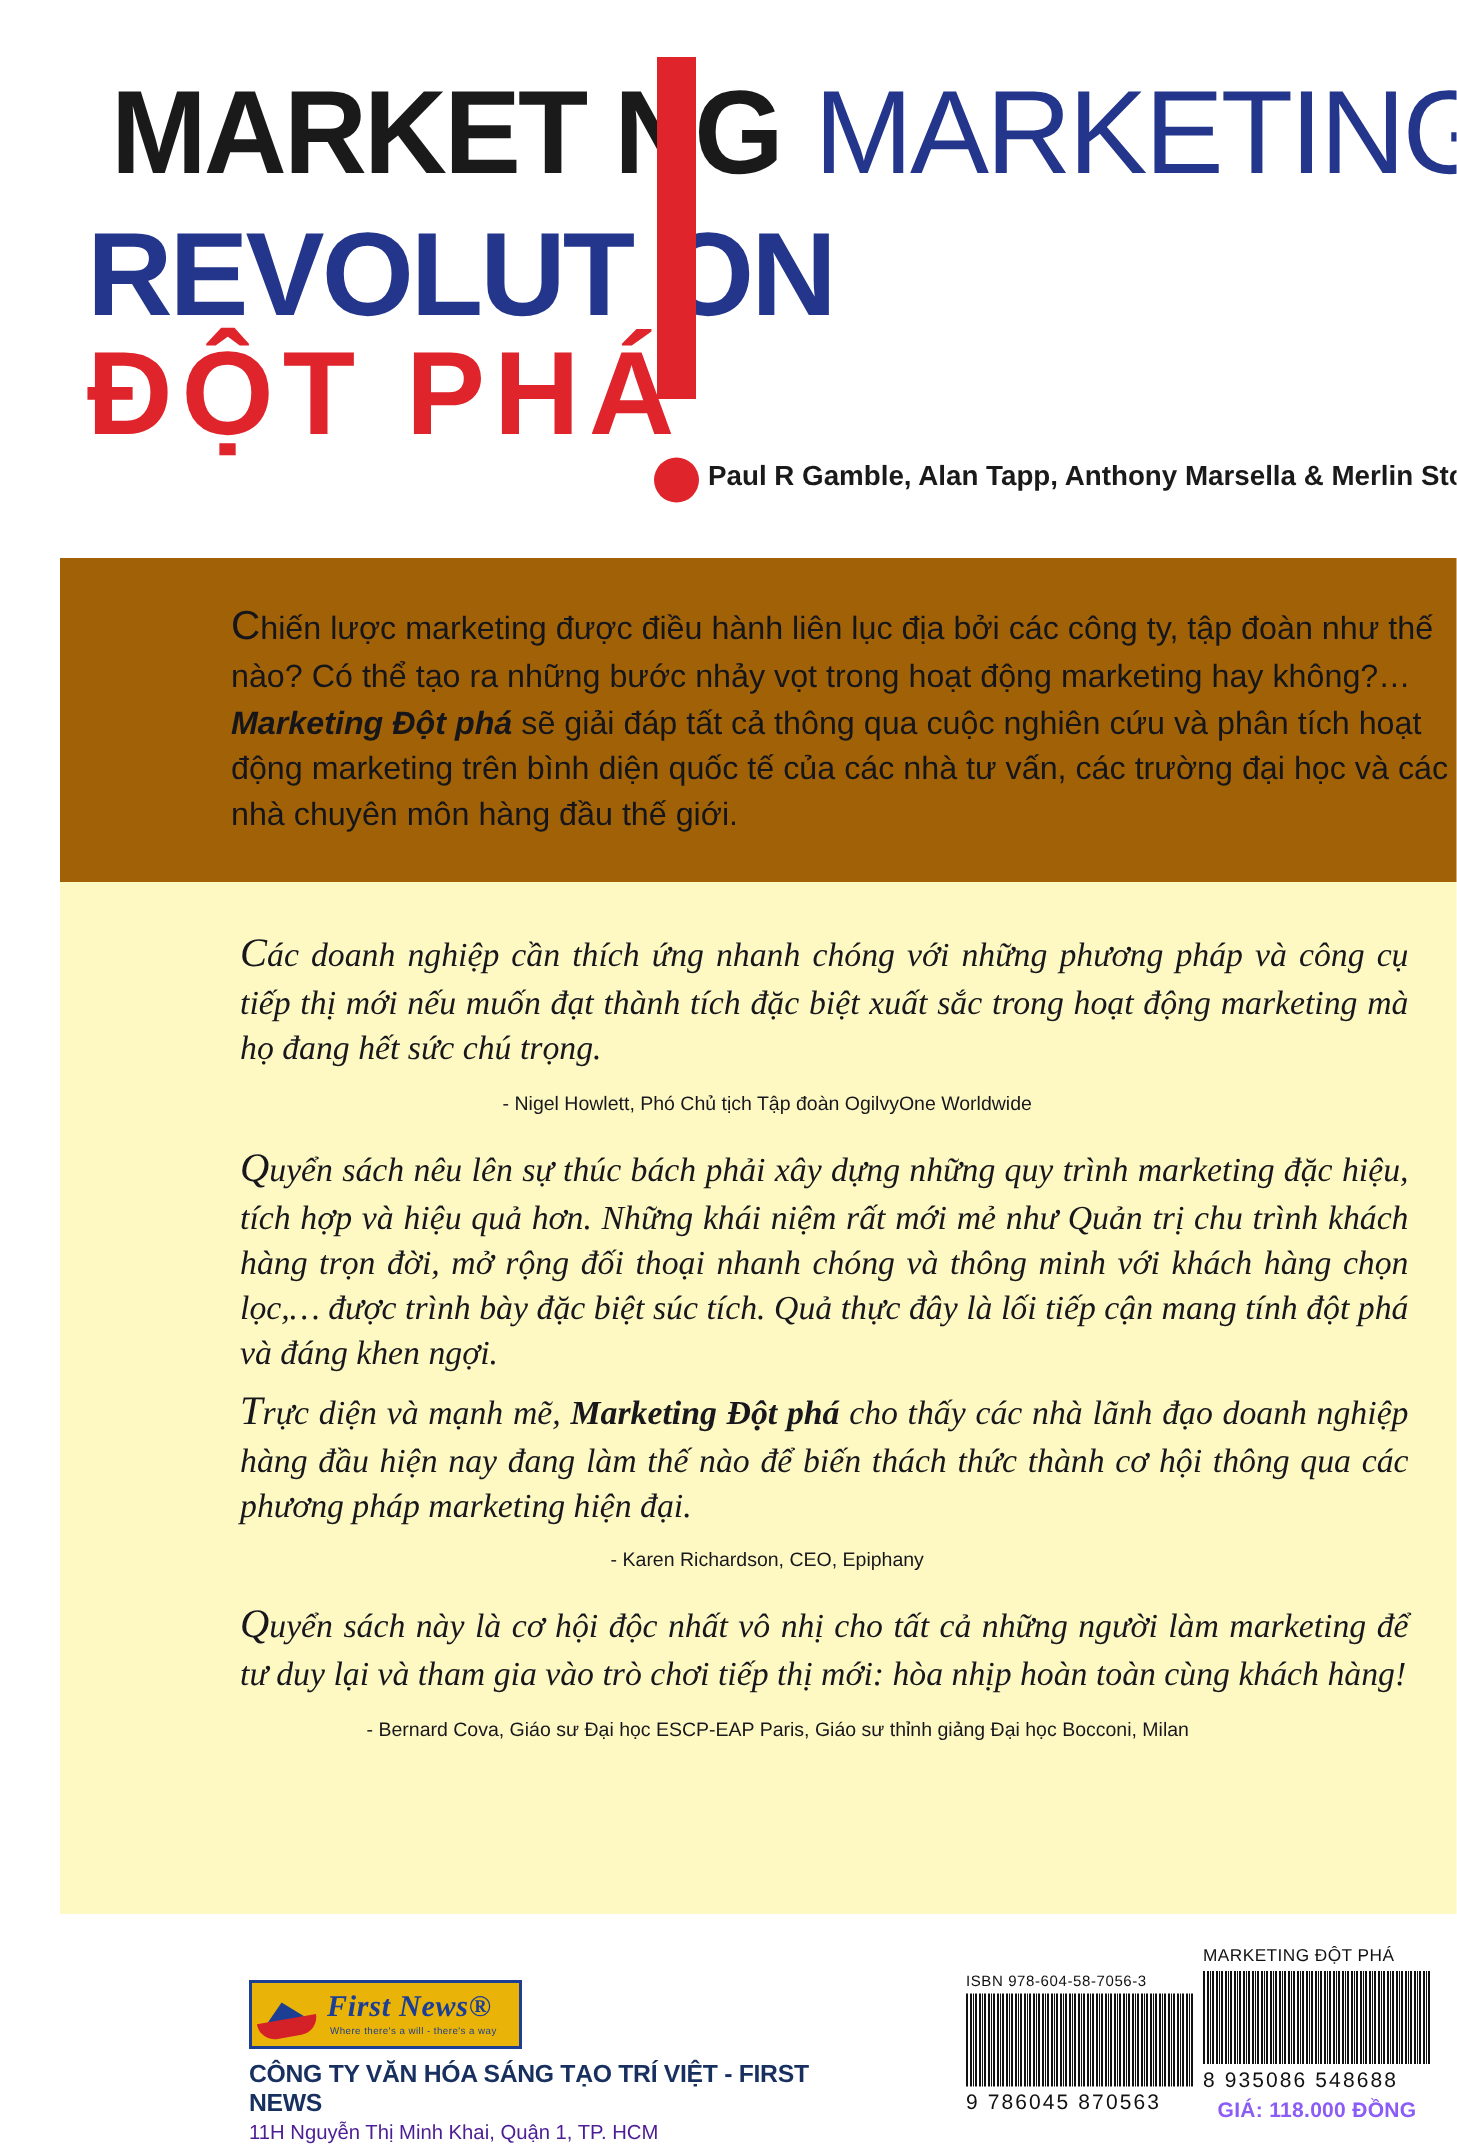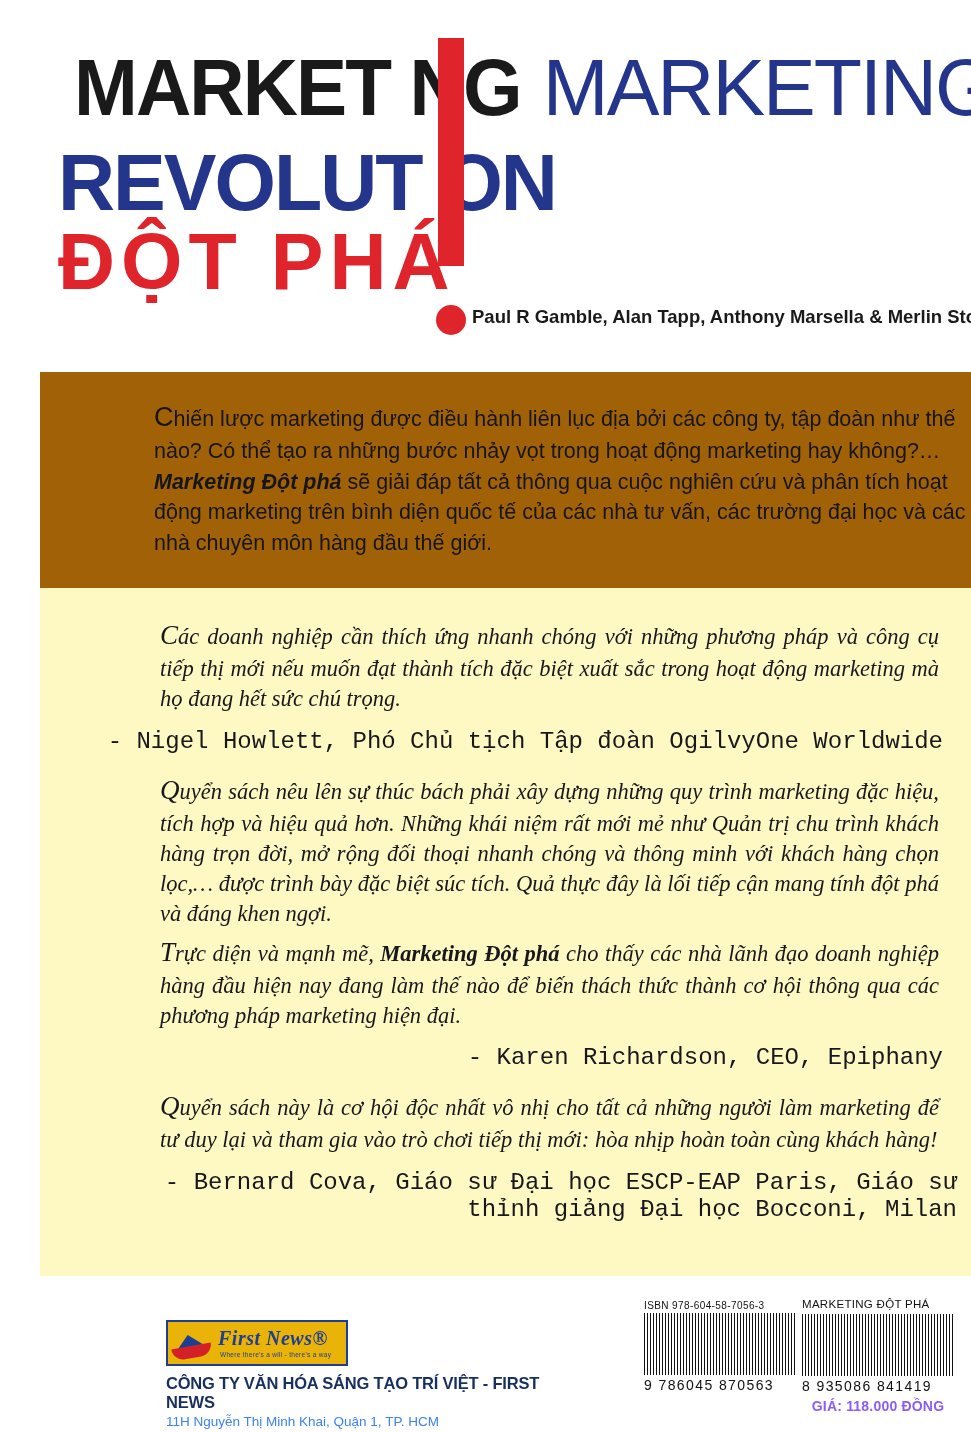--- a/index.html
+++ b/index.html
@@ -161,25 +161,25 @@
     padding: 0 32px 0 80px;
   }
   .quote p .dropcap {
     font-size: 27px;
   }
   .quote p b {
     font-weight: bold;
     font-style: italic;
   }
   .attrib {
-    font-family: Liberation Mono, monospace;
+    font-family: Liberation Sans, sans-serif;
     font-style: normal;
-    font-size: 24px;
+    font-size: 13px;
     color: #17171c;
-    text-align: right;
+    text-align: center;
     padding: 8px 28px 0 0;
     margin: 0 0 18px 0;
   }
   .attrib.wide {
     padding-right: 14px;
   }
 
   
   .footer {
     position: relative;
@@ -249,29 +249,29 @@
     margin-top: 8px;
     font-family: "Liberation Sans", sans-serif;
     font-weight: bold;
     font-size: 16.5px;
     color: #18305f;
     letter-spacing: -0.2px;
   }
   .pub-line {
     font-family: "Liberation Sans", sans-serif;
     font-size: 13.5px;
-    color: #3b82f6;
+    color: #4c1d95;
     line-height: 1.45;
   }
 
   
   .isbn-area {
     position: absolute;
     left: 604px;
-    top: 24px;
+    top: 40px;
     width: 152px;
   }
   .isbn-text {
     font-family: "Liberation Sans", sans-serif;
     font-size: 10px;
     color: #111;
     letter-spacing: 0.4px;
     margin-bottom: 2px;
   }
   .barcode {
@@ -388,19 +388,19 @@
 
     <div class="isbn-area">
       <div class="isbn-text">ISBN 978-604-58-7056-3</div>
       <div class="barcode"></div>
       <div class="barcode-digits">9 786045 870563</div>
     </div>
 
     <div class="isbn-area2">
       <div class="book-label">MARKETING ĐỘT PHÁ</div>
       <div class="barcode"></div>
-      <div class="barcode-digits">8 935086 841419</div>
+      <div class="barcode-digits">8 935086 548688</div>
       <div class="price">GIÁ: 118.000 ĐỒNG</div>
     </div>
 
   </div>
 
 </div>
 
 </body></html>

